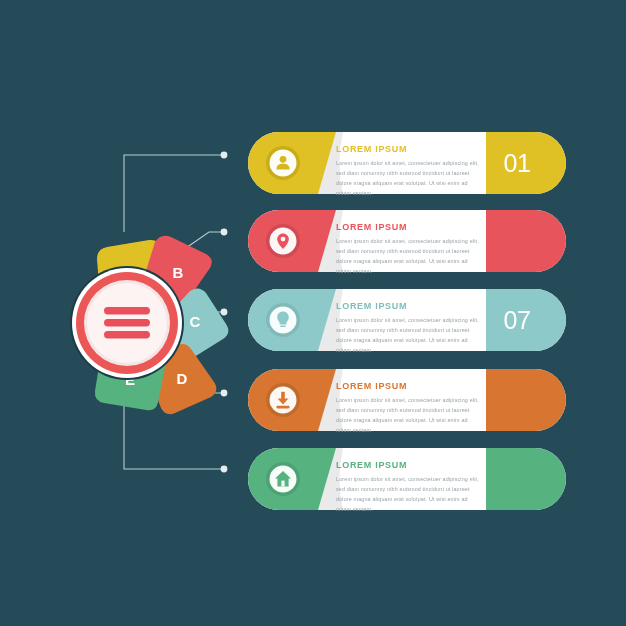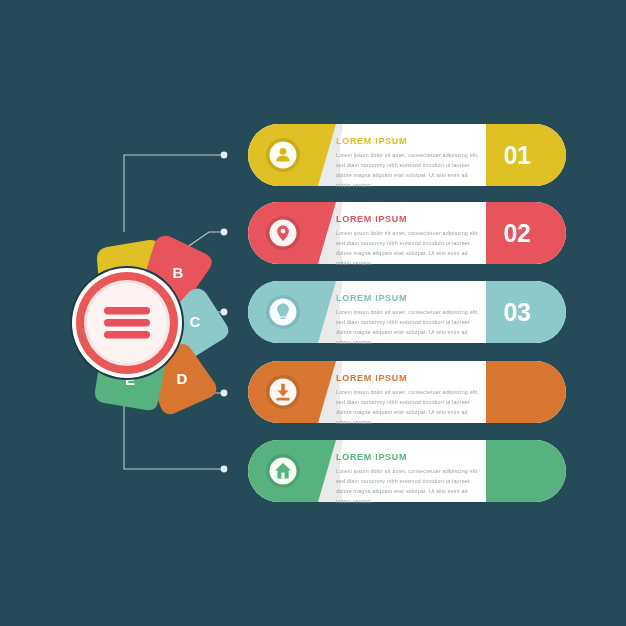--- a/index.html
+++ b/index.html
@@ -47,20 +47,21 @@
     font-weight: bold;
     fill: #ffffff;
   }
 
   
   .row {
     position: absolute;
     left: 248px;
     width: 318px;
     height: 62px;
+    margin-top: 8px;
   }
   .row-svg {
     position: absolute;
     left: 0; top: 0;
     width: 318px;
     height: 62px;
   }
   .row-text {
     position: absolute;
     left: 88px;
@@ -84,21 +85,21 @@
   .row-number {
     position: absolute;
     top: 0;
     left: 238px;
     width: 62px;
     height: 62px;
     display: flex;
     align-items: center;
     justify-content: center;
     font-size: 25px;
-    font-weight: bold;
+    font-weight: normal;
     color: #ffffff;
     letter-spacing: -0.5px;
   }
   .row-icon {
     position: absolute;
     left: 18px;
     top: 14px;
     width: 34px;
     height: 34px;
     display: flex;
@@ -224,21 +225,20 @@
         <g fill="#e8545c">
           <path d="M17,9.5 C13.7,9.5 11.2,12 11.2,15.2 C11.2,19.3 17,25 17,25 C17,25 22.8,19.3 22.8,15.2 C22.8,12 20.3,9.5 17,9.5 Z"></path>
           <circle cx="17" cy="15.1" r="2.4" fill="#fdf6f6"></circle>
         </g>
       </svg>
     </div>
     <div class="row-text">
       <p class="row-title" style="color:#e8545c;">LOREM IPSUM</p>
       <p class="row-body">Lorem ipsum dolor sit amet, consectetuer adipiscing elit, sed diam nonummy nibh euismod tincidunt ut laoreet dolore magna aliquam erat volutpat. Ut wisi enim ad minim veniam.</p>
     </div>
-    <div class="row-number">02</div>
   </div>
 
   <div class="row" style="top:281px;">
     <svg class="row-svg" viewBox="0 0 318 62">
       <defs>
           <clipPath id="clip3">
             <rect x="0" y="0" width="318" height="62" rx="31"></rect>
           </clipPath>
         </defs>
       <g clip-path="url(#clip3)">
@@ -256,21 +256,21 @@
           <path d="M17,8.6 C13.6,8.6 11.2,11.1 11.2,14.3 C11.2,16.6 12.6,18.1 13.6,19.4 L13.6,21.4 L20.4,21.4 L20.4,19.4 C21.4,18.1 22.8,16.6 22.8,14.3 C22.8,11.1 20.4,8.6 17,8.6 Z"></path>
           <rect x="14.2" y="22.4" width="5.6" height="1.7" rx="0.8"></rect>
           <rect x="15,0" y="25" width="4" height="1.5" rx="0.7"></rect>
         </g>
       </svg>
     </div>
     <div class="row-text">
       <p class="row-title" style="color:#7ebcbc;">LOREM IPSUM</p>
       <p class="row-body">Lorem ipsum dolor sit amet, consectetuer adipiscing elit, sed diam nonummy nibh euismod tincidunt ut laoreet dolore magna aliquam erat volutpat. Ut wisi enim ad minim veniam.</p>
     </div>
-    <div class="row-number">03</div>
+    <div class="row-number">07</div>
   </div>
 
   <div class="row" style="top:361px;">
     <svg class="row-svg" viewBox="0 0 318 62">
       <defs>
           <clipPath id="clip4">
             <rect x="0" y="0" width="318" height="62" rx="31"></rect>
           </clipPath>
         </defs>
       <g clip-path="url(#clip4)">

